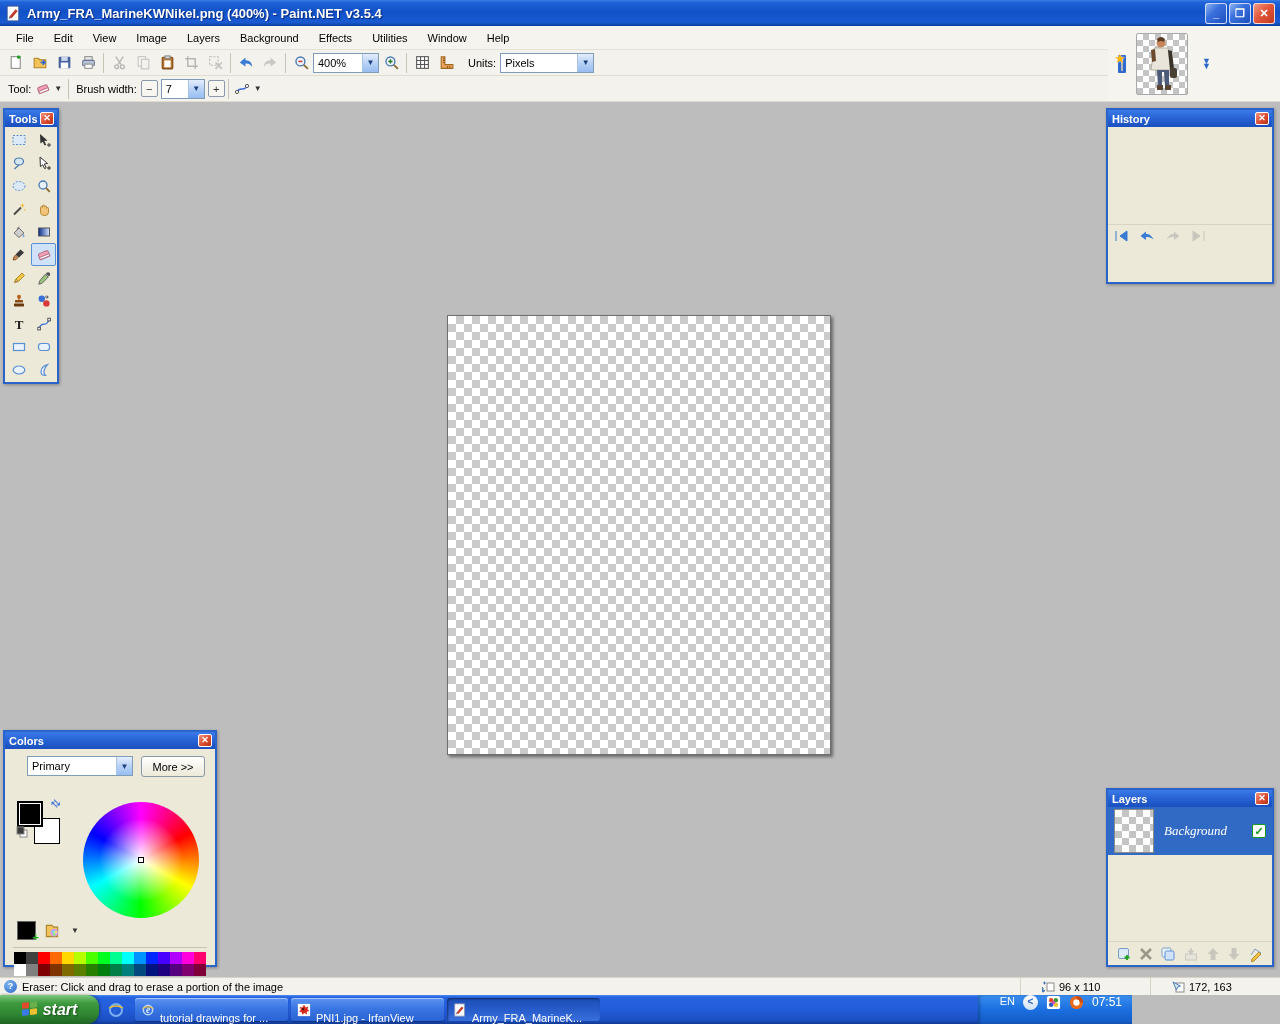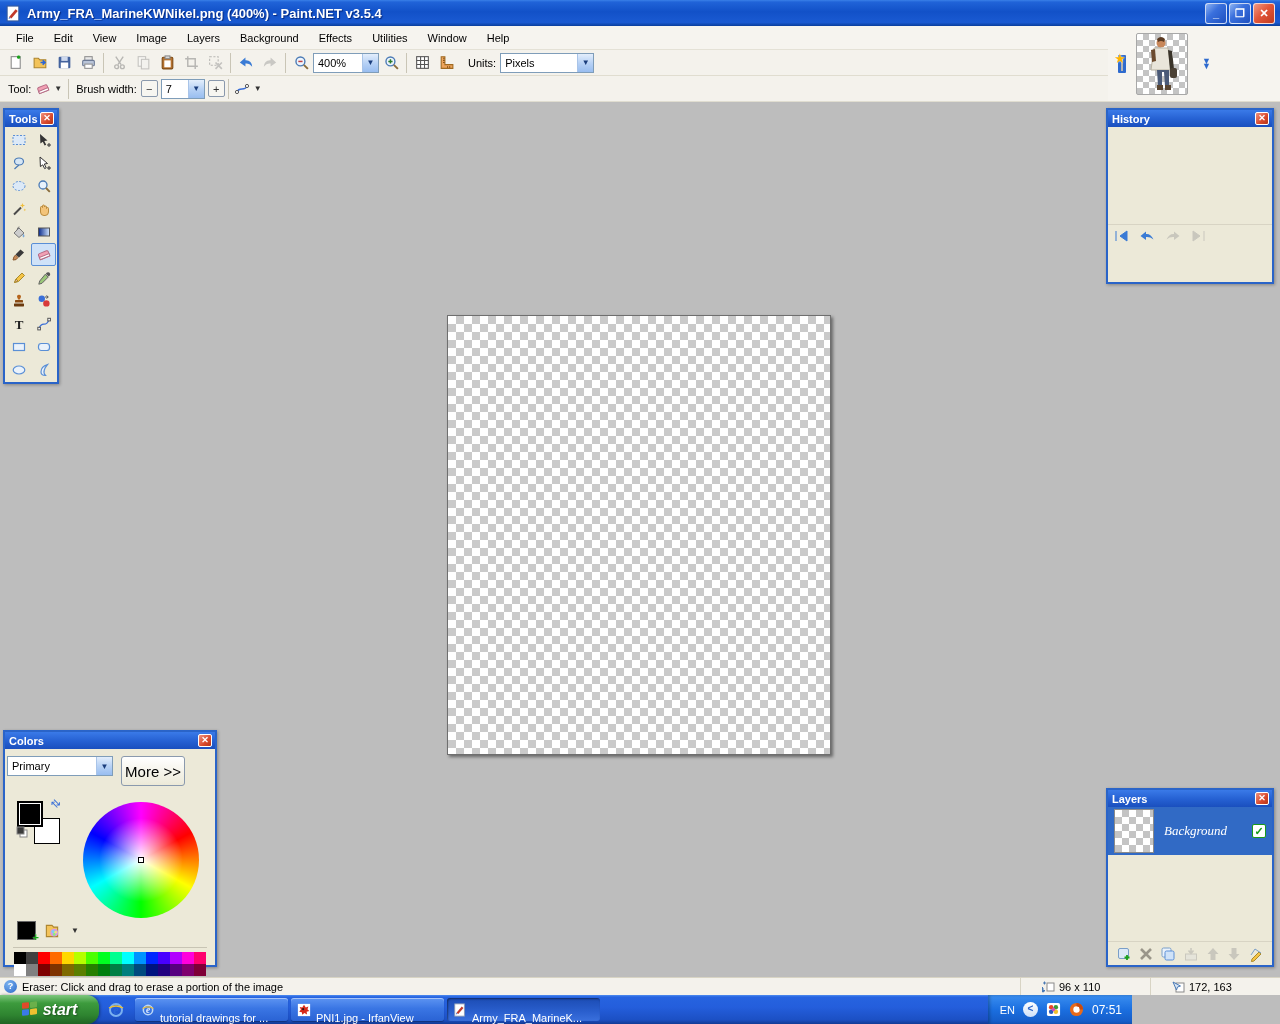--- a/index.html
+++ b/index.html
@@ -64,21 +64,21 @@
   #history-panel { left:1106px; top:6px; width:168px; height:176px; }
   .hist-list { background:#fff; border-bottom:1px solid #d8d4c4; }
   .hist-item { height:18px; display:flex; align-items:center; gap:5px; padding-left:3px; background:#fff; }
   .hist-item.selected { background:#316ac5; color:#fff; }
   .hist-body { height:97px; background:#ece9d8; }
   .hist-footer { height:22px; display:flex; align-items:center; gap:8px; padding-left:6px; border-top:1px solid #d8d4c4; }
 
   
   #colors-panel { left:3px; top:628px; width:214px; height:237px; }
   .colors-body { position:relative; height:216px; }
-  .colors-row1 { display:flex; gap:8px; padding:7px 8px 0 2px; }
+  .colors-row1 { display:flex; gap:8px; padding:7px 8px 0 22px; }
   .color-wheel { position:absolute; left:78px; top:53px; width:116px; height:116px; border-radius:50%;
     background:radial-gradient(closest-side,#ffffff 0%,rgba(255,255,255,0) 72%),
     conic-gradient(from 0deg,#ff00ff,#ff0000 17%,#ffff00 33%,#00ff00 50%,#00ffff 67%,#0000ff 83%,#ff00ff); }
   .wheel-marker { position:absolute; left:55px; top:55px; width:6px; height:6px; background:#fff; border:1px solid #000; }
   .swatch-pair { position:absolute; left:12px; top:52px; width:50px; height:46px; }
   .swatch-primary { position:absolute; left:0; top:0; width:26px; height:26px; background:#000; border:1px solid #000; outline:1px solid #fff; outline-offset:-3px; }
   .swatch-secondary { position:absolute; left:17px; top:17px; width:26px; height:26px; background:#fff; border:1px solid #000; }
   .swap-icon { position:absolute; left:34px; top:-4px; color:#3a6fd8; font-size:11px; transform:rotate(45deg); }
   .reset-icon { position:absolute; left:-1px; top:25px; width:12px; height:12px; }
   .colors-tools { position:absolute; left:12px; top:172px; display:flex; align-items:center; gap:7px; }
@@ -109,21 +109,21 @@
   
   .taskbar { position:absolute; top:995px; left:0; width:1132px; height:29px; background:linear-gradient(180deg,#4f8df0 0%,#2663e0 7%,#245edc 42%,#1c50c4 85%,#123a94 100%); display:flex; align-items:stretch; }
   .start-btn { width:99px; background:linear-gradient(180deg,#7fc77f 0%,#3d9b3d 28%,#2e8430 70%,#1f6423 100%); border-radius:0 12px 12px 0; display:flex; align-items:center; justify-content:center; gap:5px; color:#fff; font-weight:bold; font-style:italic; font-size:16px; text-shadow:1px 1px 2px #1a4d1a; box-shadow:1px 0 3px rgba(0,0,0,.4); }
   .winflag { width:16px; height:15px; display:grid; grid-template-columns:7px 7px; grid-template-rows:6px 6px; gap:1px; transform:skewY(-6deg); }
   .winflag i { border-radius:1px; }
   .quick-launch { display:flex; align-items:center; padding:0 8px; }
   .task-buttons { display:flex; align-items:center; gap:3px; flex:1; padding:3px 2px; }
   .task-btn { width:153px; height:23px; border-radius:3px; background:linear-gradient(180deg,#5d94f2 0%,#3a76e4 45%,#2a63d4 100%); box-shadow:inset 0 1px 0 rgba(255,255,255,.45), 0 1px 1px rgba(0,0,0,.3); color:#fff; display:flex; align-items:center; gap:5px; padding:0 6px; font-size:11px; }
   .task-btn.active { background:linear-gradient(180deg,#1c4cb4 0%,#2a5fce 60%,#3a70dd 100%); box-shadow:inset 1px 1px 2px rgba(0,0,0,.45); }
   .task-btn .tlabel { white-space:nowrap; overflow:hidden;margin-top:16px; }
-  .tray { display:flex; align-items:center; gap:8px; padding:0 10px 0 12px; background:linear-gradient(180deg,#3a8ef0 0%,#1b6fe0 50%,#1459c4 100%); box-shadow:inset 2px 0 3px rgba(0,0,0,.25); color:#fff; }
+  .tray { display:flex; align-items:flex-start; gap:8px; padding:0 10px 0 22px; background:linear-gradient(180deg,#3a8ef0 0%,#1b6fe0 50%,#1459c4 100%); box-shadow:inset 2px 0 3px rgba(0,0,0,.25); color:#fff; }
   .tray-chevron { width:15px; height:15px; border-radius:50%; background:linear-gradient(180deg,#fff,#cfe0f8); color:#2a64c8; font-weight:bold; font-size:10px; line-height:14px; text-align:center; }
   .tray-clock { font-size:12px; }
 </style>
 </head>
 <body>
 
 <div class="titlebar">
   <svg class="app-icon" viewBox="0 0 16 16">
     <rect x="2" y="1" width="11" height="14" fill="#fff" stroke="#355a9e"></rect>
     <path d="M4 11 L10 4 l2 1.6 -6 7Z" fill="#c23a2a"></path>
@@ -493,21 +493,21 @@
     <div class="panel-title">
       <span class="pt-text">Colors</span>
       <span class="panel-close">✕</span>
     </div>
     <div class="colors-body">
       <div class="colors-row1">
         <span class="combo" style="width:106px">
           <span class="combo-text">Primary</span>
           <span class="combo-arrow">▼</span>
         </span>
-        <button style="width:64px; height:30px; background:linear-gradient(180deg,#fff,#ece9d8); border:1px solid #8a99ad; border-radius:3px; font-size:15px; font-family:inherit;">More &gt;&gt;</button>
+        <button style="width:64px; height:21px; background:linear-gradient(180deg,#fff,#ece9d8); border:1px solid #8a99ad; border-radius:3px; font-size:11px; font-family:inherit;">More &gt;&gt;</button>
       </div>
       <div class="swatch-pair">
         <span class="swatch-secondary"></span>
         <span class="swatch-primary"></span>
         <span class="swap-icon">⇄</span>
         <svg class="reset-icon" viewBox="0 0 12 12">
             <rect x="4" y="4" width="7" height="7" fill="#fff" stroke="#888"></rect>
             <rect x="1" y="1" width="7" height="7" fill="#3a3a3a" stroke="#888"></rect>
           </svg>
       </div>

